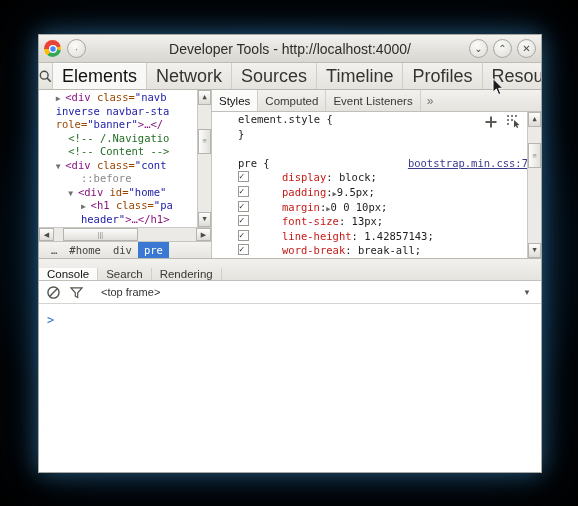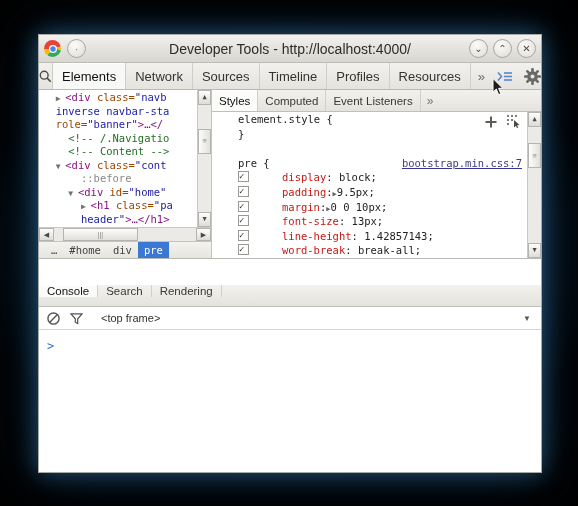--- a/index.html
+++ b/index.html
@@ -55,21 +55,21 @@
   .dt-toolbar {
     height: 26px;
     background: linear-gradient(to bottom, #f2f1ee, #e4e3de);
     border-bottom: 1px solid #b9b9b4;
     display: flex; align-items: stretch;
     flex: 0 0 auto; position: relative;
   }
   .search-btn { width: 30px; display:flex; align-items:center; justify-content:center;
     border-right:1px solid #cdccc7; }
   .tabs { display:flex; align-items:stretch; }
-  .tab { display:flex; align-items:center; padding: 0 9px; font-size: 13px; color:#35352f;
+  .tab { display:flex; align-items:center; padding: 0 9px; font-size: 18px; color:#35352f;
     border-right: 1px solid #cfcec9; }
   .tab.active { background: #f8f8f6; color:#111; box-shadow: inset 0 1px 0 #fff; }
   .tb-more { display:flex; align-items:center; padding:0 7px; color:#6d6d68; font-size:13px; }
   .tb-right { margin-left:auto; display:flex; align-items:center; padding-right:4px; gap:2px; }
   .tb-icon { width:26px; height:24px; display:flex; align-items:center; justify-content:center; }
   
   .main { flex: 0 0 auto; height: 168px; display:flex; background:#fff; border-bottom:1px solid #b9b9b4; }
   .dom-pane { width: 172px; position:relative; background:#fff;
     border-right: 1px solid #c4c4bf; display:flex; flex-direction:column; }
   .dom-tree { flex:1 1 auto; overflow:hidden; position:relative;
@@ -114,32 +114,32 @@
     border-right:1px solid #d0cfca; }
   .stab.active { background:#fbfbfa; color:#111; box-shadow: inset 0 1px 0 #fff; }
   .stab-more { display:flex; align-items:center; padding:0 6px; color:#777; font-size:12px; }
   .styles-body { flex:1 1 auto; position:relative; overflow:hidden;
     font-family:"DejaVu Sans Mono","Liberation Mono",monospace; font-size:10.5px; line-height:14.6px;padding-left:20px; }
   .srow { white-space:pre; padding-left:6px; height:14.6px; overflow:hidden; }
   .s-sel { color:#222; }
   .s-prop { color:#c41a16;margin-left:28px; }
   .s-val { color:#222; }
   .s-src { color:#3a3a8c; text-decoration:underline; }
-  .s-src-wrap { position:absolute; right:19px;margin-left:20px; }
+  .s-src-wrap { position:absolute; right:13px;margin-left:20px; }
   .chk { display:inline-block; width:9px; height:9px; border:1px solid #9a9a95; background:#fff;
     margin-right:5px; position:relative; vertical-align:-1px; }
   .chk::after { content:"✓"; position:absolute; left:0px; top:-3px; font-size:9px; color:#333; }
   .tri { color:#666; font-size:7px; }
   .styles-hdr-btns { position:absolute; right:20px; top:2px; display:flex; gap:8px; z-index:3; }
   .sbtn { width:15px; height:15px; display:flex; align-items:center; justify-content:center;
     color:#5c5c57; font-size:13px; }
   
   .drawer { flex:1 1 auto; display:flex; flex-direction:column; background:#fff; }
   .drawer-tabs { height:21px; background:linear-gradient(to bottom,#f2f1ee,#e4e3de);
-    border-bottom:1px solid #c0bfba; display:flex; align-items:flex-start; flex:0 0 auto;margin-top:26px; }
+    border-bottom:1px solid #c0bfba; display:flex; align-items:flex-end; flex:0 0 auto; }
   .dtab { display:flex; align-items:center; padding:0 8px; font-size:11.5px; color:#3a3a34;
     border-right:1px solid #d0cfca; }
   .dtab.active { background:#fbfbfa; color:#111; box-shadow: inset 0 1px 0 #fff; }
   .console-bar { height:22px; border-bottom:1px solid #d6d5d0; display:flex; align-items:center;
     flex:0 0 auto; background:#fff; padding-left:8px; gap:10px; position:relative; }
   .frame-sel { font-size:11px; color:#333; margin-left:8px; }
   .frame-caret { position:absolute; right:10px; font-size:8px; color:#555; }
   .console-body { flex:1 1 auto; background:#fff; padding:6px 0 0 8px; }
   .prompt { color:#3b6fd0; font-size:12px; font-family:"DejaVu Sans Mono","Liberation Mono",monospace; }
   

